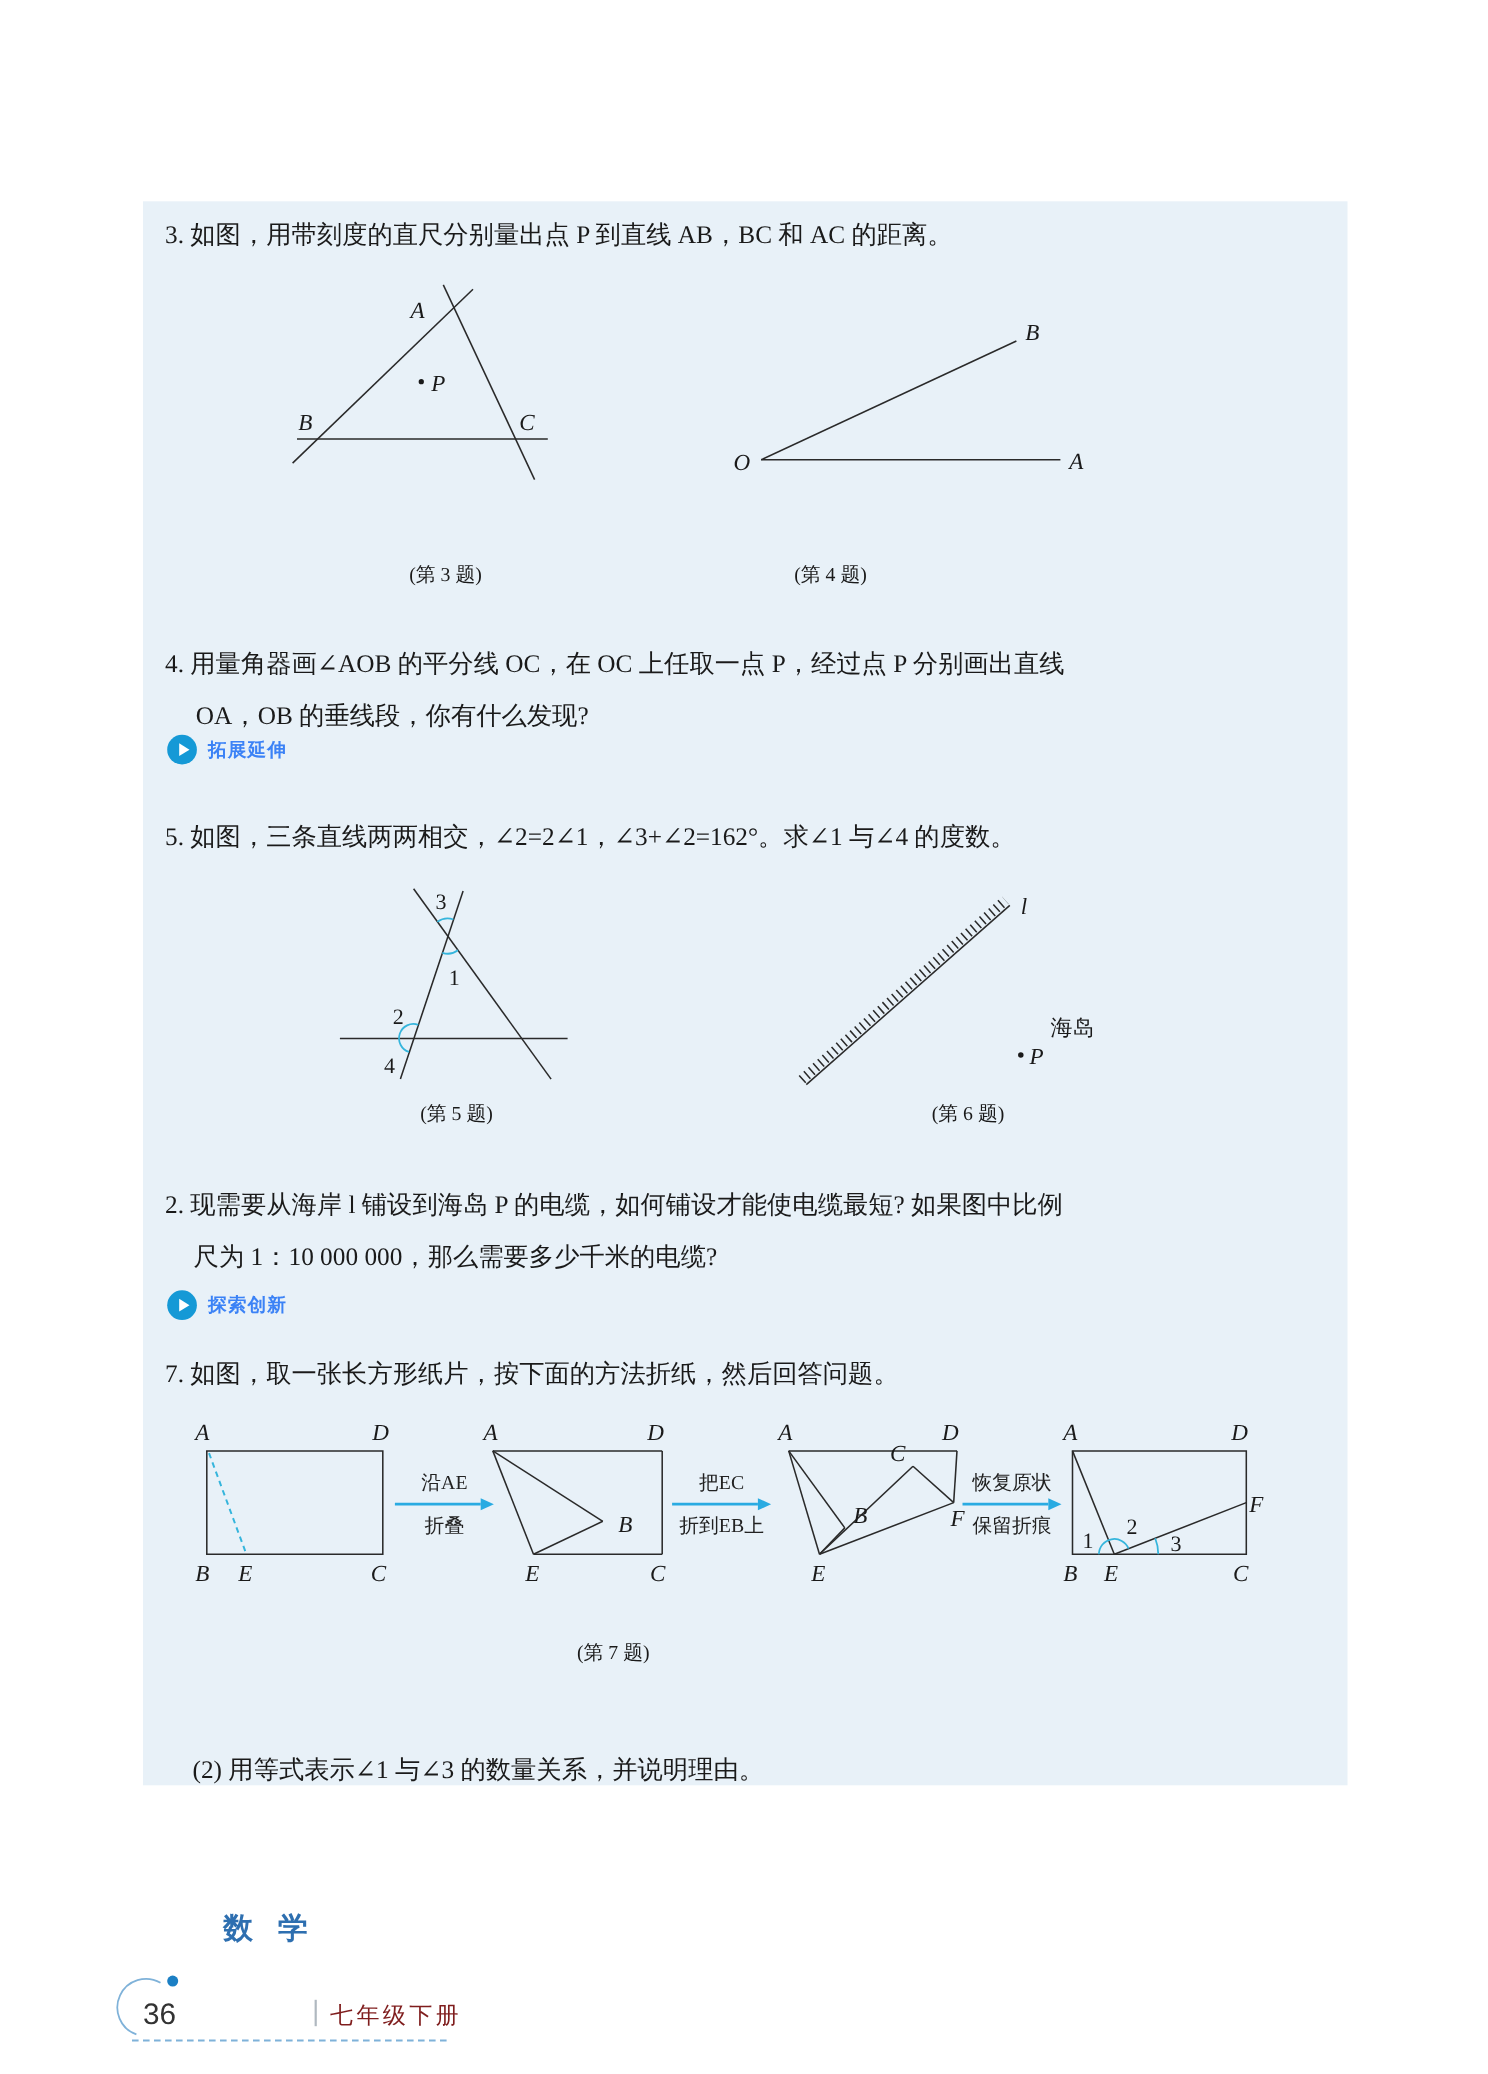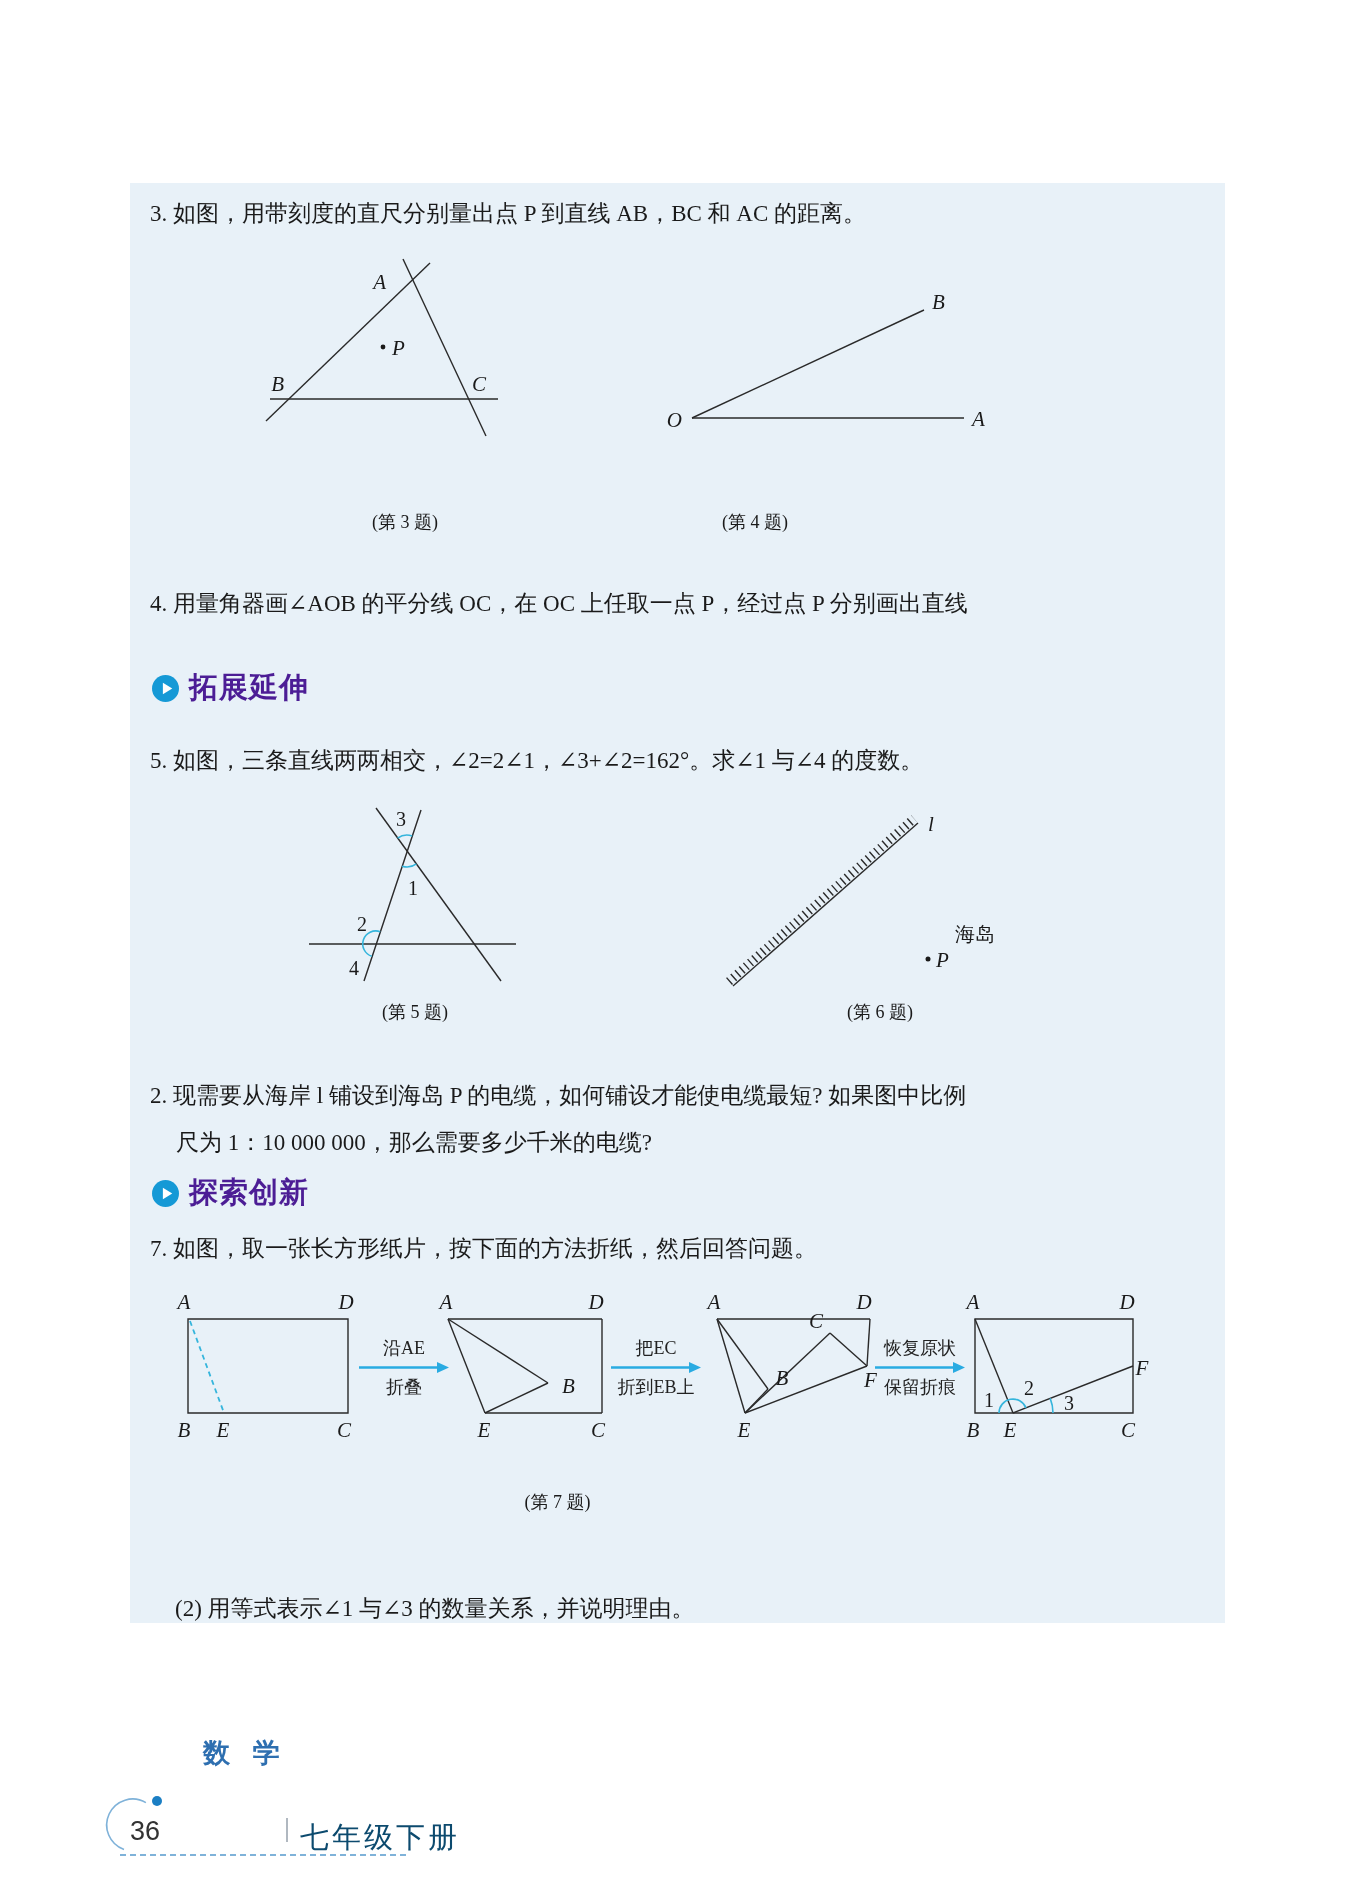--- a/index.html
+++ b/index.html
@@ -4,33 +4,33 @@
 <style>
   html,body{margin:0;padding:0;background:#fff;}
   .page{position:relative;width:1353px;height:1885px;background:#ffffff;overflow:hidden;
         font-family:"Liberation Serif","DejaVu Serif",serif;margin-top:48px;}
   .abs{position:absolute;}
   .panel{left:130px;top:135px;width:1095px;height:1440px;background:#e8f1f8;}
   .t{font-size:23px;color:#1a1a1a;white-space:nowrap;}
   .cap{font-size:18px;color:#1a1a1a;text-align:center;white-space:nowrap;}
   .sec{display:flex;align-items:center;gap:10px;}
   .sec .label{font-family:"Liberation Sans","DejaVu Sans",sans-serif;font-weight:bold;
-              font-size:29px;color:#4c1d95;letter-spacing:1px;}
+              font-size:17px;color:#3b82f6;letter-spacing:1px;}
   .fold-arrow{display:flex;flex-direction:column;align-items:center;gap:1px;
               font-size:18px;color:#222;white-space:nowrap;}
   svg{display:block;overflow:visible;}
   svg text{font-family:"Liberation Serif","DejaVu Serif",serif;}
   .v{font-style:italic;font-size:21px;fill:#1a1a1a;}
   .num{font-size:20px;fill:#1a1a1a;}
   .cjk{font-size:20px;fill:#1a1a1a;}
   .ln{stroke:#2a2a2a;stroke-width:1.4;fill:none;}
   .arc{stroke:#35b5dc;stroke-width:1.6;fill:none;}
   .footer-num{font-family:"Liberation Sans","DejaVu Sans",sans-serif;font-size:27px;color:#333;}
   .footer-subject{font-weight:bold;font-size:27px;color:#2e6fb0;letter-spacing:8px;white-space:nowrap;}
-  .footer-edition{font-size:29px;color:#0c4a6e;letter-spacing:3px;white-space:nowrap;}
+  .footer-edition{font-size:21px;color:#7f1d1d;letter-spacing:3px;white-space:nowrap;}
   .footer-divider{width:0;height:24px;border-left:2px solid #b0b8c0;}
   .footer-dash{width:286px;height:0;border-top:2px dashed #7fb2d9;}
 </style>
 </head>
 <body>
 
 <div class="page">
 
   <div class="abs panel"></div>
 
@@ -56,20 +56,21 @@
     </g>
     <text class="v" x="30" y="137" text-anchor="end">O</text>
     <text class="v" x="320" y="136">A</text>
     <text class="v" x="280" y="19">B</text>
   </svg>
 
   <div class="abs cap" style="left:300px;top:462px;width:210px;">(第 3 题)</div>
   <div class="abs cap" style="left:650px;top:462px;width:210px;">(第 4 题)</div>
 
   <div class="abs t" style="left:150px;top:540px;">4. 用量角器画∠AOB 的平分线 OC，在 OC 上任取一点 P，经过点 P 分别画出直线</div>
+  <div class="abs t" style="left:178px;top:587px;">OA，OB 的垂线段，你有什么发现?</div>
 
   <div class="abs sec" style="left:152px;top:620px;">
     <svg width="27" height="27" viewBox="0 0 26 26">
       <circle cx="13" cy="13" r="13" fill="#1599d6"></circle>
       <polygon points="10.5,7.5 19.5,13 10.5,18.5" fill="#ffffff"></polygon>
     </svg>
     <span class="label">拓展延伸</span>
   </div>
 
   <div class="abs t" style="left:150px;top:697px;">5. 如图，三条直线两两相交，∠2=2∠1，∠3+∠2=162°。求∠1 与∠4 的度数。</div>

